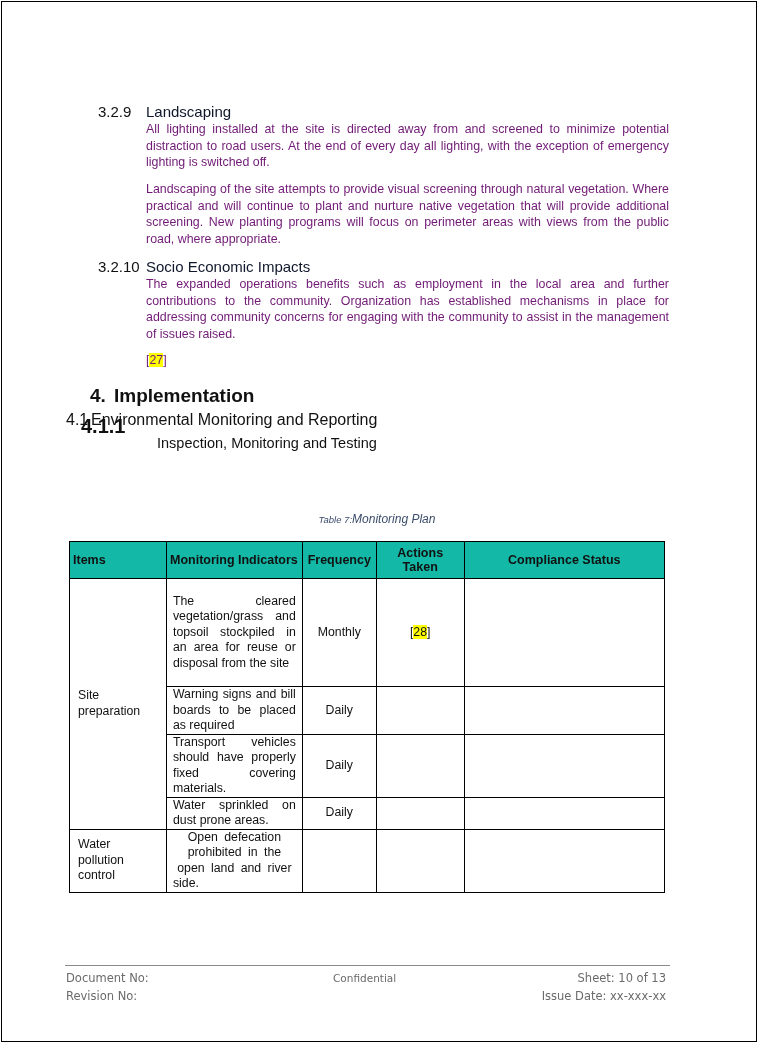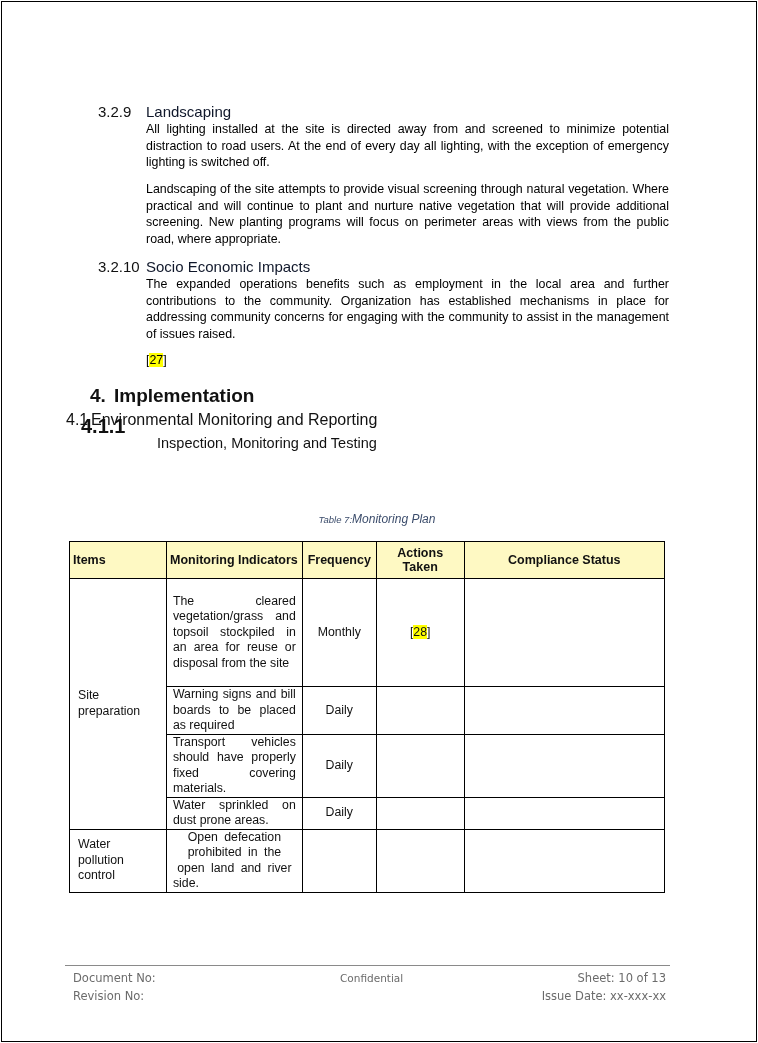--- a/index.html
+++ b/index.html
@@ -13,48 +13,48 @@
     position: absolute; left: 63px; top: 43px; width: 624px; height: 36px;
     background: #9599a1; border: 1px solid #7f838a;
     color: #fff; font-family: "DejaVu Sans", sans-serif; font-weight: bold;
     font-size: 16.5px; text-align: center; line-height: 36px;
   }
   .abs { position: absolute; }
   .h3num { font-size: 15px; color: #111; }
   .h3title { font-size: 15px; color: #0f172a; }
   .para {
     font-size: 12.4px; line-height: 16.6px; text-align: justify;
-    text-align-last: left; color: #000000;
+    text-align-last: left; color: #701a75;
   }
   .hl { background: #ffff00; }
   .h1 { font-size: 19px; font-weight: bold; }
   .h2 { font-size: 16px; }
   .caption {
     font-size: 12px; color: #3b4c6b; font-style: italic; text-align: center;
   }
   .caption .small { font-size: 9.5px; }
   table.mon {
     position: absolute; left: 67px; top: 539px; width: 596px;
     border-collapse: collapse; font-family: "Liberation Sans", sans-serif;
     font-size: 12.3px; color: #111;
   }
   table.mon th {
-    background: #fef9c3; border: 1px solid #000; font-weight: bold;
+    background: #14b8a6; border: 1px solid #000; font-weight: bold;
     font-size: 12.5px; line-height: 14px; padding: 2px 3px; vertical-align: middle;
   }
   table.mon td {
     border: 1px solid #000; padding: 0 8px; vertical-align: middle; line-height: 15.5px;
   }
   table.mon td.ind { text-align: justify; text-align-last: left; padding: 0 6px; }
   table.mon td.center { text-align: center; }
   .footer-line {
     position: absolute; left: 63px; top: 963px; width: 605px; height: 1px; background: #8a8a8a;
   }
   .footer {
-    position: absolute; font-family: "DejaVu Sans", sans-serif; font-size: 11.5px; color: #6b6b6b; margin-left: 7px;
+    position: absolute; font-family: "DejaVu Sans", sans-serif; font-size: 11.5px; color: #6b6b6b;
   }
 </style>
 </head>
 <body>
 
 <div class="page">
 
 
   <div class="abs h3num" style="left:96px;top:101px;">3.2.9</div>
   <div class="abs h3title" style="left:144px;top:101px;">Landscaping</div>

